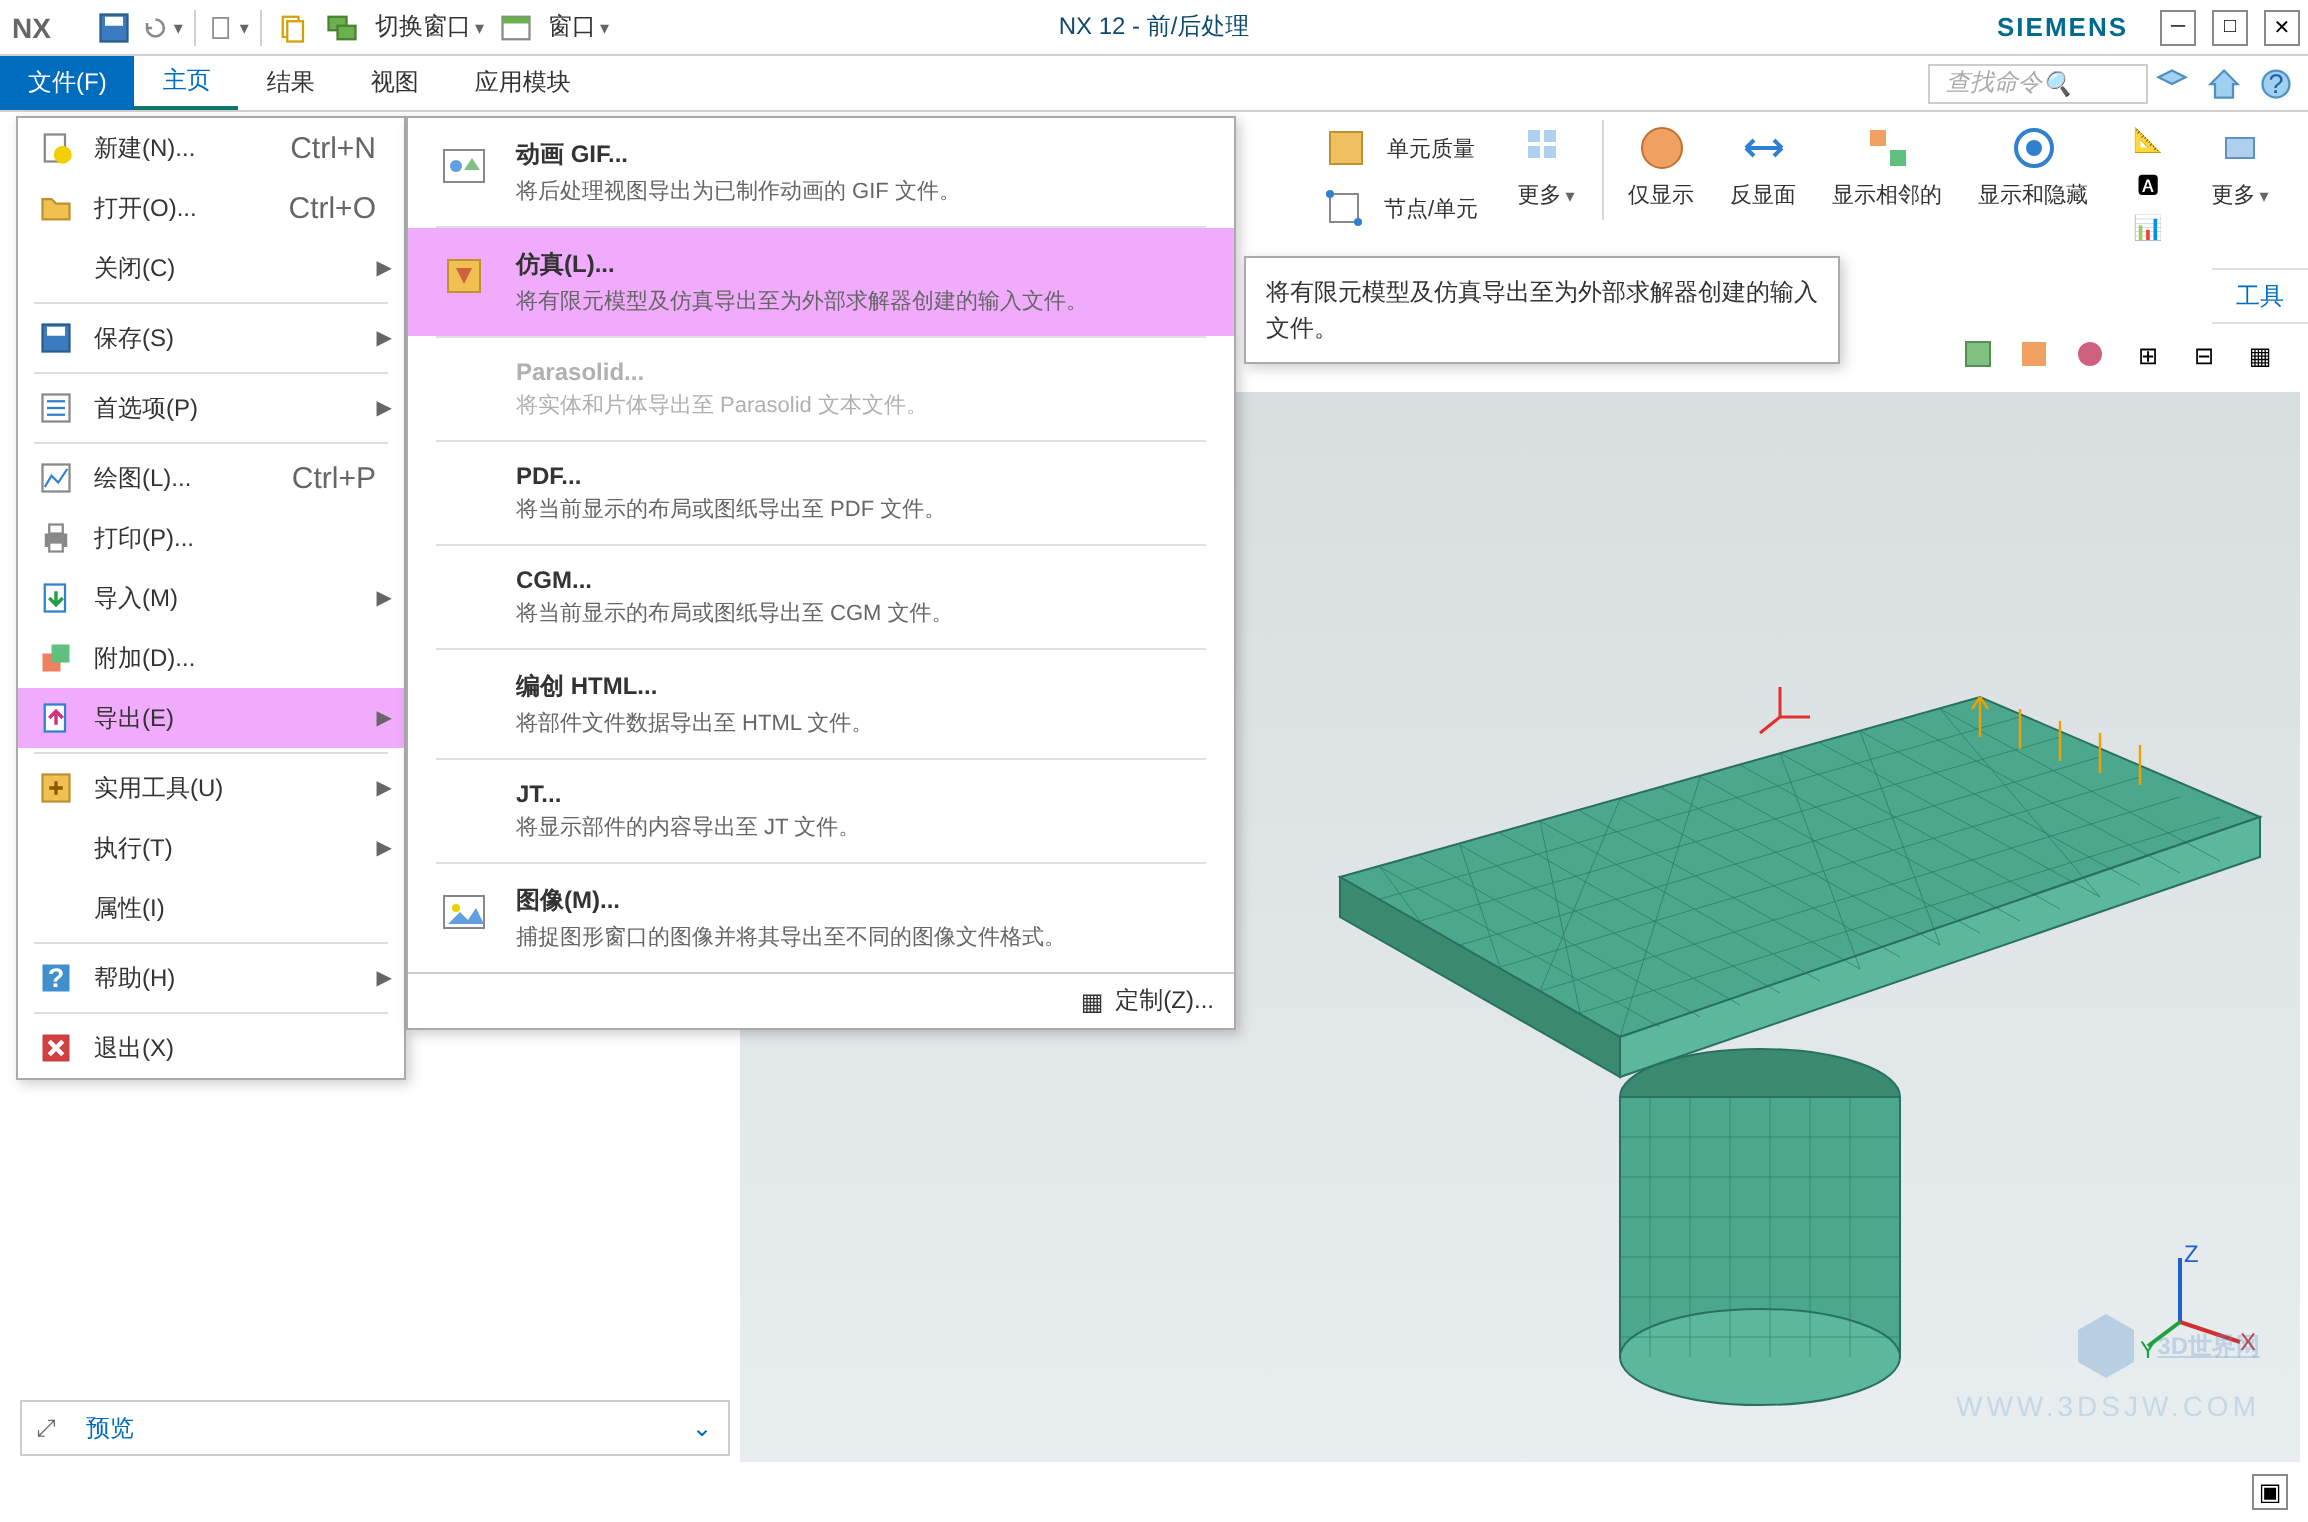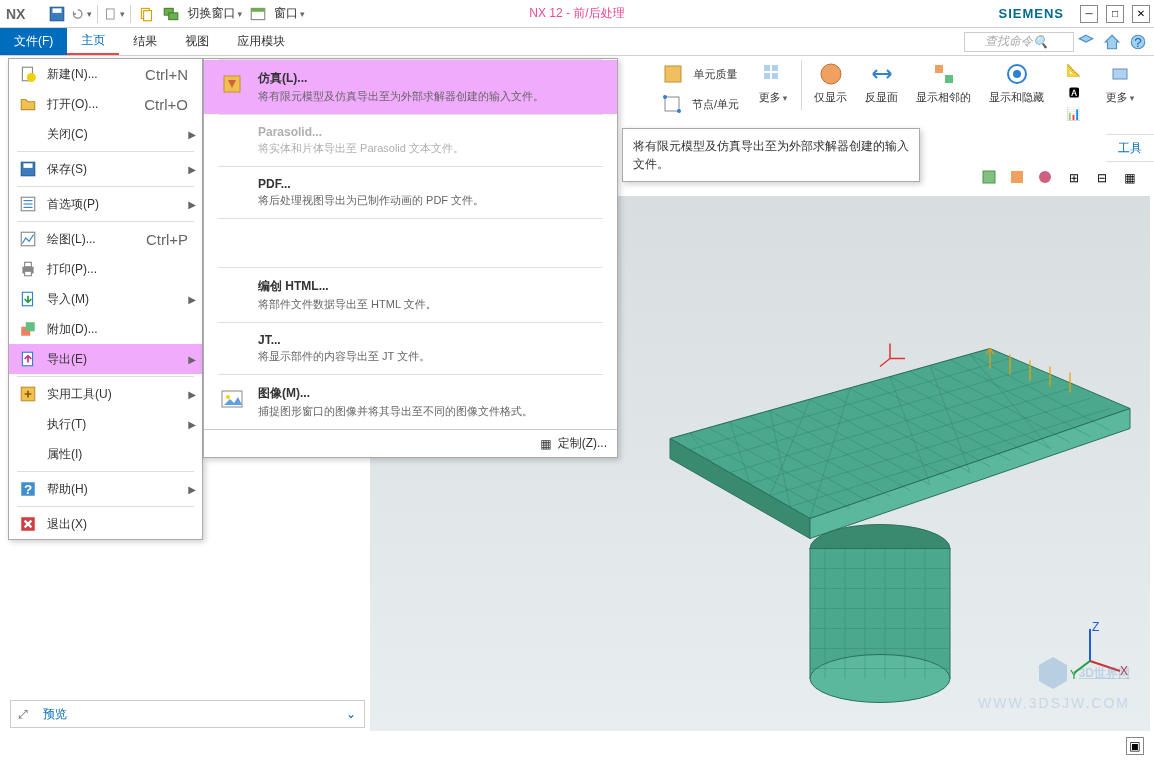--- a/index.html
+++ b/index.html
@@ -4,30 +4,30 @@
 <style>
 * { margin: 0; padding: 0; box-sizing: border-box; font-family: "Microsoft YaHei", "Segoe UI", sans-serif; font-size: 12px; }
 body { background: #fff; width: 1154px; height: 761px; overflow: hidden; position: relative; }
 
 .titlebar { height: 28px; background: #fff; border-bottom: 1px solid #d0d0d0; display: flex; align-items: center; padding: 0 6px; position: relative; }
 .nx-logo { font-weight: bold; font-size: 14px; color: #666; margin-right: 20px; }
 .tb-icon { width: 20px; height: 20px; display: flex; align-items: center; justify-content: center; margin: 0 2px; cursor: pointer; }
 .tb-sep { width: 1px; height: 18px; background: #d0d0d0; margin: 0 4px; }
 .tb-text { margin: 0 4px; color: #333; }
 .dropdown-arrow::after { content: "▾"; font-size: 9px; margin-left: 2px; color: #666; }
-.title-center { position: absolute; left: 50%; transform: translateX(-50%); color: #ec4899; }
+.title-center { position: absolute; left: 50%; transform: translateX(-50%); color: #0c4a6e; }
 .siemens { position: absolute; right: 90px; font-weight: bold; color: #006b8f; letter-spacing: 1px; font-size: 13px; }
 .win-controls { position: absolute; right: 4px; display: flex; gap: 8px; }
 .win-btn { width: 18px; height: 18px; border: 1px solid #888; display: flex; align-items: center; justify-content: center; font-size: 10px; cursor: pointer; }
 
 .menubar { height: 28px; background: #fff; display: flex; align-items: center; border-bottom: 1px solid #d0d0d0; position: relative; }
 .menu-tab { padding: 4px 14px; height: 100%; display: flex; align-items: center; cursor: pointer; color: #333; text-align: right; }
 .menu-tab.active { background: #006CBE; color: #fff; }
-.menu-tab.current { color: #006CBE; border-bottom: 2px solid #ef4444; }
-.search-box { position: absolute; right: 80px; width: 110px; height: 20px; border: 1px solid #ccc; padding: 0 20px; color: #aaa; font-style: italic; display: flex; align-items: center; }
+.menu-tab.current { color: #006CBE; border-bottom: 2px solid #0f766e; }
+.search-box { position: absolute; right: 80px; width: 110px; height: 20px; border: 1px solid #ccc; padding: 0 8px; color: #aaa; font-style: italic; display: flex; align-items: center; }
 .menubar-icons { position: absolute; right: 4px; display: flex; gap: 2px; }
 
 .file-menu { position: absolute; left: 8px; top: 58px; width: 195px; background: #fff; border: 1px solid #aaa; box-shadow: 2px 2px 6px rgba(0,0,0,0.2); z-index: 100; }
 .fm-item { height: 30px; display: flex; align-items: center; padding: 0 8px; cursor: pointer; position: relative; }
 .fm-item.highlighted { background: #f0abfc; }
 .fm-icon { width: 22px; height: 22px; margin-right: 8px; display: flex; align-items: center; justify-content: center; }
 .fm-label { flex: 1; color: #333; }
 .fm-shortcut { color: #666; font-size: 15px; margin-right: 6px; }
 .fm-arrow { position: absolute; right: 6px; color: #666; font-size: 10px; }
 .fm-sep { height: 1px; background: #ddd; margin: 2px 8px; }
@@ -394,20 +394,33 @@
         <svg class="micon" viewBox="0 0 16 16">
           <rect x="2" y="2" width="12" height="12" fill="#d04040"></rect>
           <path d="M5 5 L11 11 M11 5 L5 11" stroke="#fff" stroke-width="2"></path>
         </svg>
       </span>
       <span class="fm-label">退出(X)</span>
     </div>
   </div>
 
 <div class="export-menu" id="exportMenu">
+    <div class="em-item">
+      <span class="em-icon">
+        <svg width="24" height="24">
+          <rect x="2" y="4" width="20" height="16" fill="#fff" stroke="#888"></rect>
+          <circle cx="8" cy="12" r="3" fill="#60a0e0"></circle>
+          <path d="M16 8 L20 14 L12 14 Z" fill="#80c080"></path>
+        </svg>
+      </span>
+      <div class="em-text">
+        <div class="em-title">动画 GIF...</div>
+        <div class="em-desc">将后处理视图导出为已制作动画的 GIF 文件。</div>
+      </div>
+    </div>
     <div class="em-sep"></div>
     <div class="em-item highlighted">
       <span class="em-icon">
         <svg width="24" height="24">
           <rect x="4" y="4" width="16" height="16" fill="#f0c050" stroke="#c09030"></rect>
           <path d="M8 8 L16 8 L12 16 Z" fill="#d06040"></path>
         </svg>
       </span>
       <div class="em-text">
         <div class="em-title">仿真(L)...</div>
@@ -420,26 +433,30 @@
       <div class="em-text">
         <div class="em-title">Parasolid...</div>
         <div class="em-desc">将实体和片体导出至 Parasolid 文本文件。</div>
       </div>
     </div>
     <div class="em-sep"></div>
     <div class="em-item">
       <span class="em-icon"></span>
       <div class="em-text">
         <div class="em-title">PDF...</div>
-        <div class="em-desc">将后处理视图导出为已制作动画的 PDF 文件。</div>
+        <div class="em-desc">将当前显示的布局或图纸导出至 PDF 文件。</div>
       </div>
     </div>
     <div class="em-sep"></div>
     <div class="em-item">
       <span class="em-icon"></span>
+      <div class="em-text">
+        <div class="em-title">CGM...</div>
+        <div class="em-desc">将当前显示的布局或图纸导出至 CGM 文件。</div>
+      </div>
     </div>
     <div class="em-sep"></div>
     <div class="em-item">
       <span class="em-icon"></span>
       <div class="em-text">
         <div class="em-title">编创 HTML...</div>
         <div class="em-desc">将部件文件数据导出至 HTML 文件。</div>
       </div>
     </div>
     <div class="em-sep"></div>

